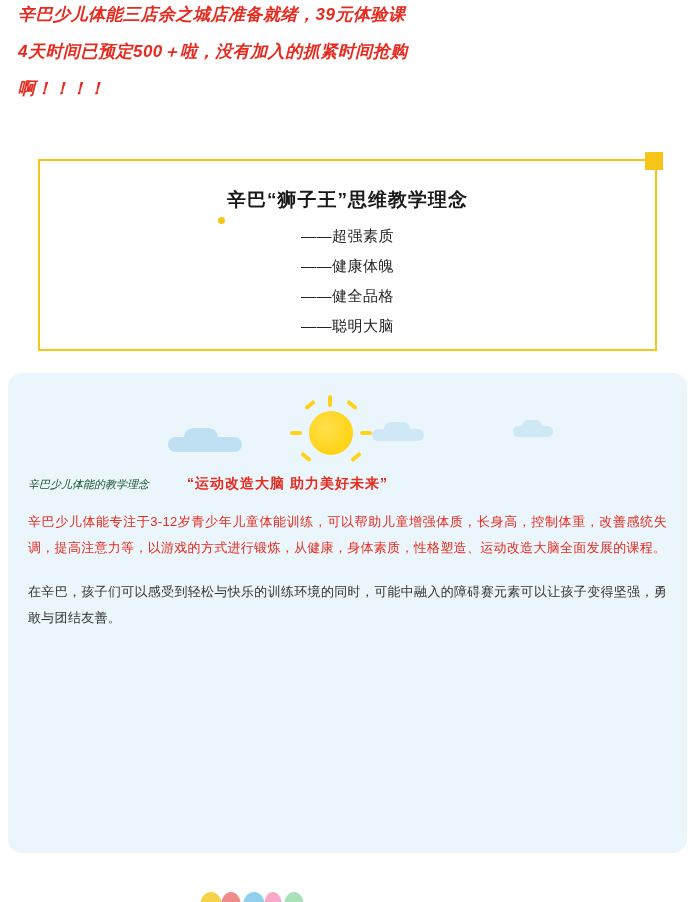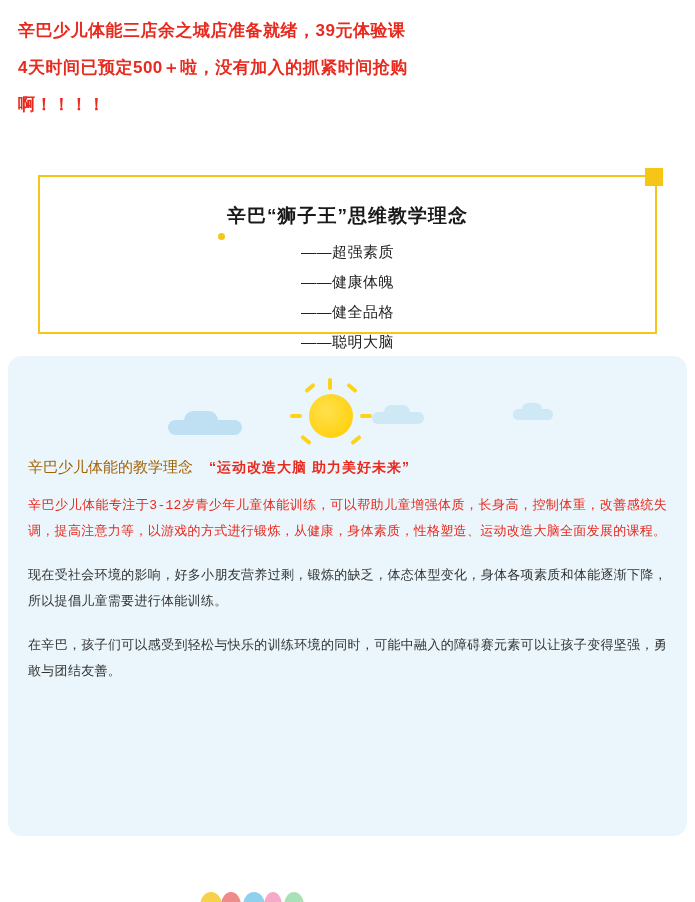--- a/index.html
+++ b/index.html
@@ -10,38 +10,39 @@
     width: 695px;
     height: 902px;
     background: #ffffff;
     font-family: "Liberation Sans", "DejaVu Sans", sans-serif;
     overflow: hidden;
     position: relative;
   }
 
   
   .headline {
-    padding: 20px 18px 0 18px;
+    padding: 4px 18px 0 18px;
+    font-style: italic;
   }
   .headline p {
     margin: 0 0 14px 0;
     color: #e8291e;
     font-size: 17px;
     font-weight: bold;
     letter-spacing: 0.5px;
     line-height: 1.35;
   }
 
   
   .concept-card {
     position: relative;
     margin: 58px 38px 0 38px;
     border: 2px solid #f5c518;
     background: #ffffff;
-    height: 159px;
+    height: 192px;
     box-sizing: border-box;
   }
   .corner-square {
     position: absolute;
     width: 18px;
     height: 18px;
     background: #f5c518;
     right: -8px;
     top: -9px;
   }
@@ -135,41 +136,41 @@
     left: 9px; top: -6px;
   }
 
   .tagline-row {
     display: flex;
     align-items: baseline;
     margin-top: 4px;
     margin-bottom: 16px;
   }
   .tagline-left {
-    font-size: 15px;
-    color: #a16207;
+    font-size: 11px;
+    color: #14532d;
     white-space: nowrap;
+    font-style: italic;
   }
   .tagline-right {
     font-size: 14px;
     font-weight: bold;
     color: #e8291e;
-    margin-left: 16px;
+    margin-left: 38px;
     letter-spacing: 1px;
     white-space: nowrap;
   }
 
   .para {
     font-size: 13px;
     line-height: 2.0;
     color: #333333;
     margin: 5px 0 18px 0;
     text-align: justify;
     letter-spacing: 0.3px;
-    font-family: Liberation Mono, monospace;
   }
   .para.highlight {
     color: #e8291e;
   }
 
   
   .bottom-deco {
     position: absolute;
     left: 0;
     bottom: 0;
@@ -227,21 +228,20 @@
     <span class="ray" style="left:322px; top:66px; width:12px; height:4px; transform:rotate(-40deg);"></span>
     <span class="sun"></span>
   </div>
 
   <div class="tagline-row">
     <span class="tagline-left">辛巴少儿体能的教学理念</span>
     <span class="tagline-right">“运动改造大脑  助力美好未来”</span>
   </div>
 
   <p class="para highlight">辛巴少儿体能专注于3-12岁青少年儿童体能训练，可以帮助儿童增强体质，长身高，控制体重，改善感统失调，提高注意力等，以游戏的方式进行锻炼，从健康，身体素质，性格塑造、运动改造大脑全面发展的课程。</p>
-  <p class="para">现在受社会环境的影响，好多小朋友营养过剩，锻炼的缺乏，体态体型变化，身体各项素质和体能逐渐下降，所以提倡儿童需要进行体能训练。</p>
   <p class="para">在辛巴，孩子们可以感受到轻松与快乐的训练环境的同时，可能中融入的障碍赛元素可以让孩子变得坚强，勇敢与团结友善。</p>
 </div>
 
 <div class="bottom-deco">
   <span class="balloon b1"></span>
   <span class="balloon b2"></span>
   <span class="balloon b3"></span>
   <span class="balloon b4"></span>
   <span class="balloon b5"></span>
 </div>

